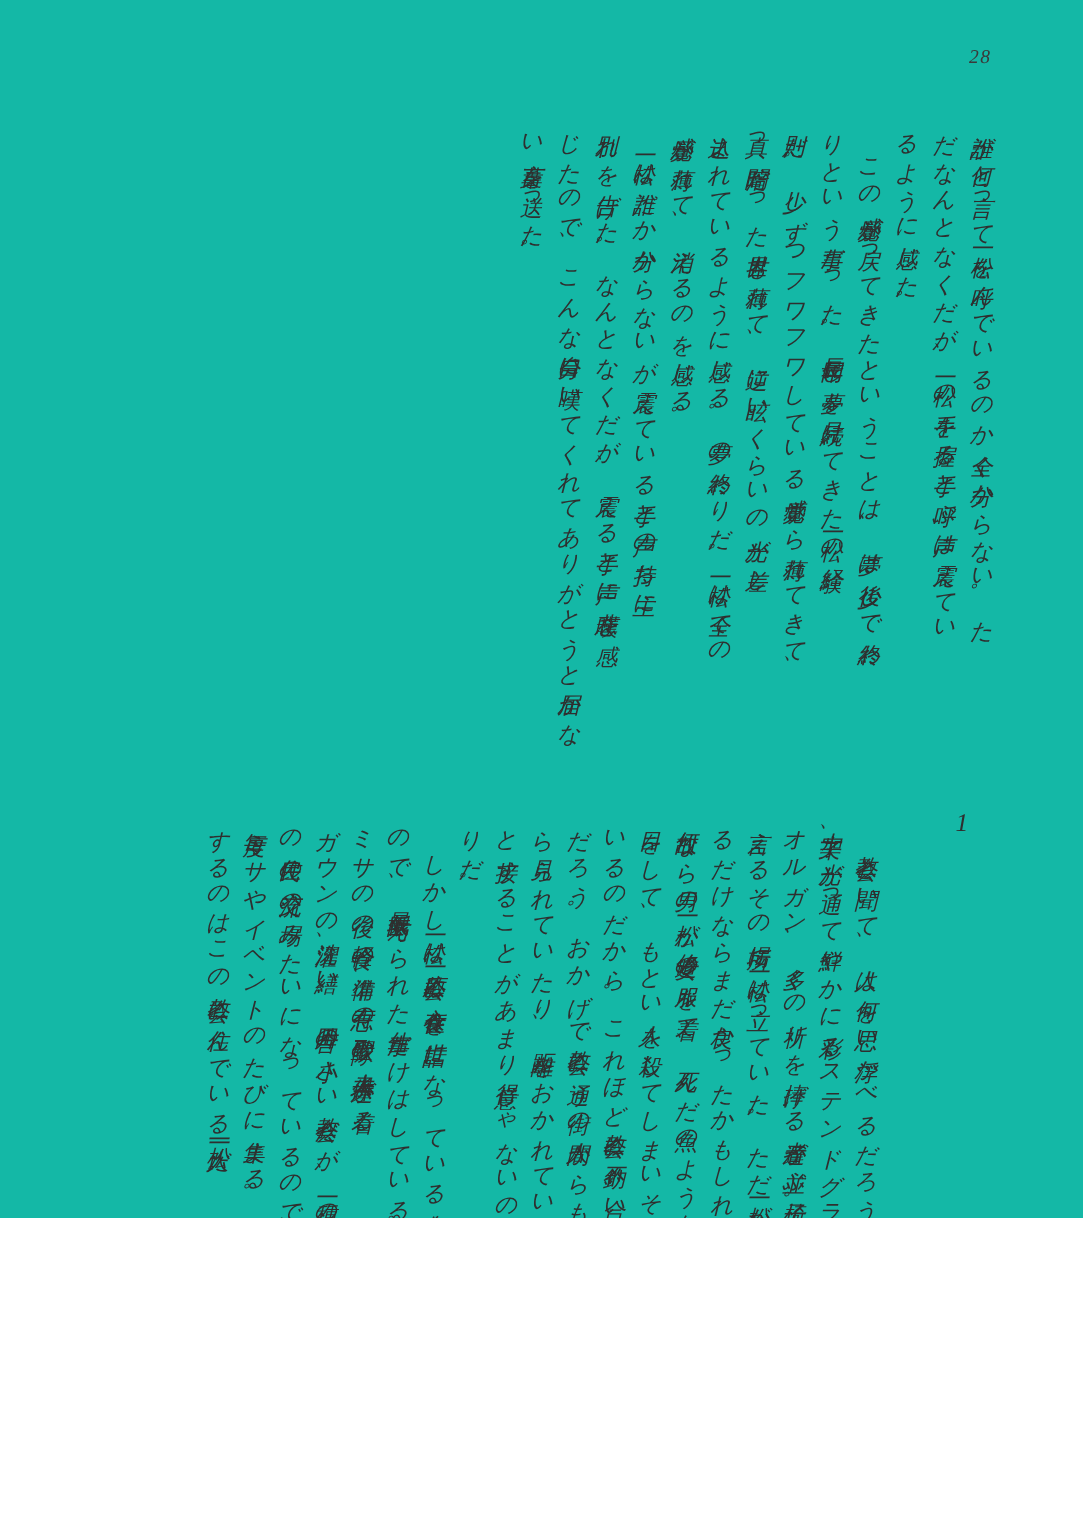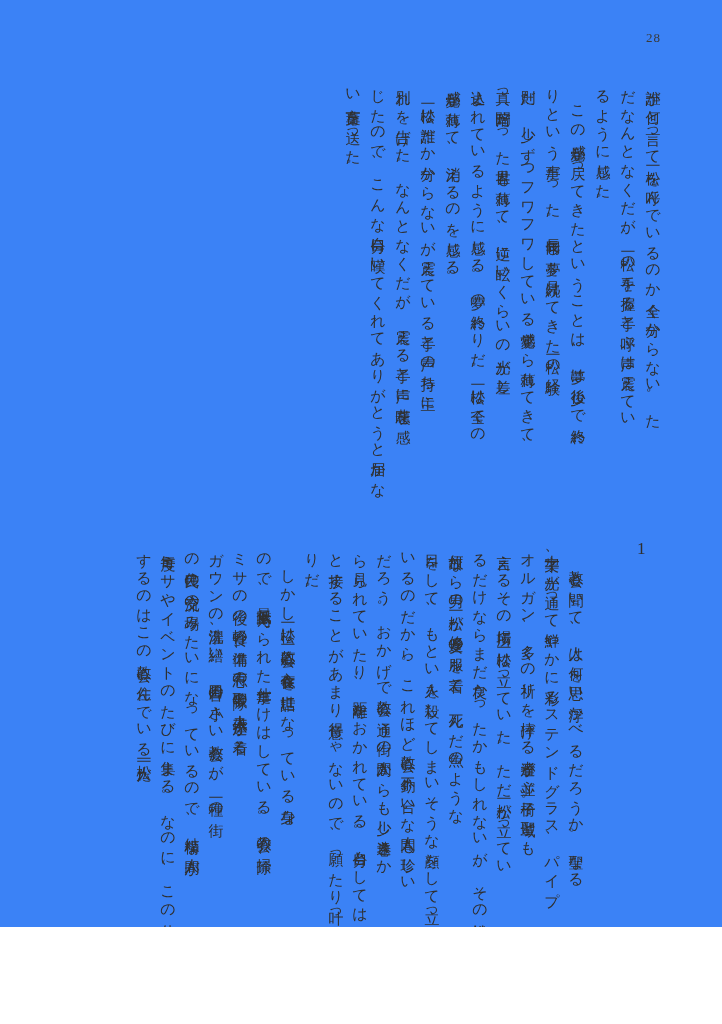--- a/index.html
+++ b/index.html
@@ -3,25 +3,26 @@
 <meta charset="utf-8">
 <style>
   html, body {
     margin: 0;
     padding: 0;
     background: #ffffff;
   }
   .page {
     position: relative;
     width: 722px;
-    height: 927px;
-    background: #3b82f6;
+    height: 812px;
+    background: #14b8a6;
     font-family: "Liberation Serif", "DejaVu Serif", serif;
     color: #2f2f2f;
     overflow: hidden;
+    font-style: italic;
   }
   .page-number {
     position: absolute;
     top: 30px;
     left: 646px;
     font-size: 13px;
     letter-spacing: 1px;
     color: #3a3a3a;
   }
   .section-number {

